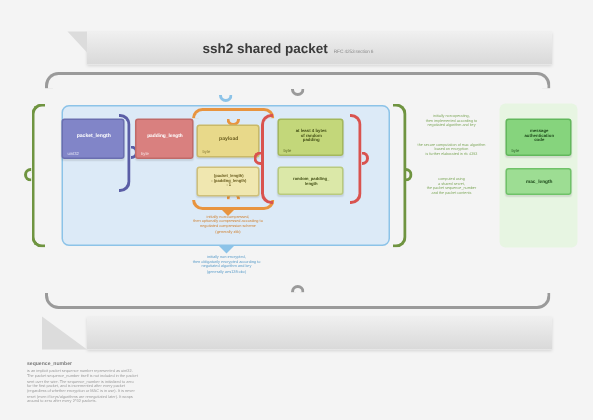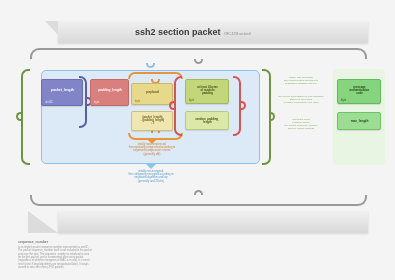--- a/index.html
+++ b/index.html
@@ -112,21 +112,21 @@
 <body>
 
 <div id="stage">
 
   <div class="ribbon" style="left:58px;top:21px;width:310px;height:22px;"></div>
   <div class="ribbon-fold" style="left:45px;top:21px;
               border-width:0 13px 14px 0;
               border-color:transparent #dcdcdc transparent transparent;"></div>
 
   <div class="ribbon-title" style="left:135px;top:27px;font-size:9px;">
-    <span>ssh2 section packet</span><span class="ribbon-sub" style="font-size:3.2px;margin-left:4px;">RFC 4253 section 6</span>
+    <span>ssh2 shared packet</span><span class="ribbon-sub" style="font-size:3.2px;margin-left:4px;">RFC 4253 section 6</span>
   </div>
 
   <div class="brace brace-h" style="left:30px;top:48px;width:337px;height:11px;"></div>
   <div class="brace-nub" style="left:194px;top:59px;"></div>
 
   <div class="panel" style="left:41px;top:70px;width:219px;height:94px;
               background:#dceaf7;border:1.6px solid #8cc3e8;border-radius:5px;"></div>
 
   <div class="brace brace-v" style="left:21px;top:69px;width:9px;height:96px;border-color:#6f9440;"></div>
   <div class="brace-vnub" style="left:16px;top:112px;border-color:#6f9440;"></div>

